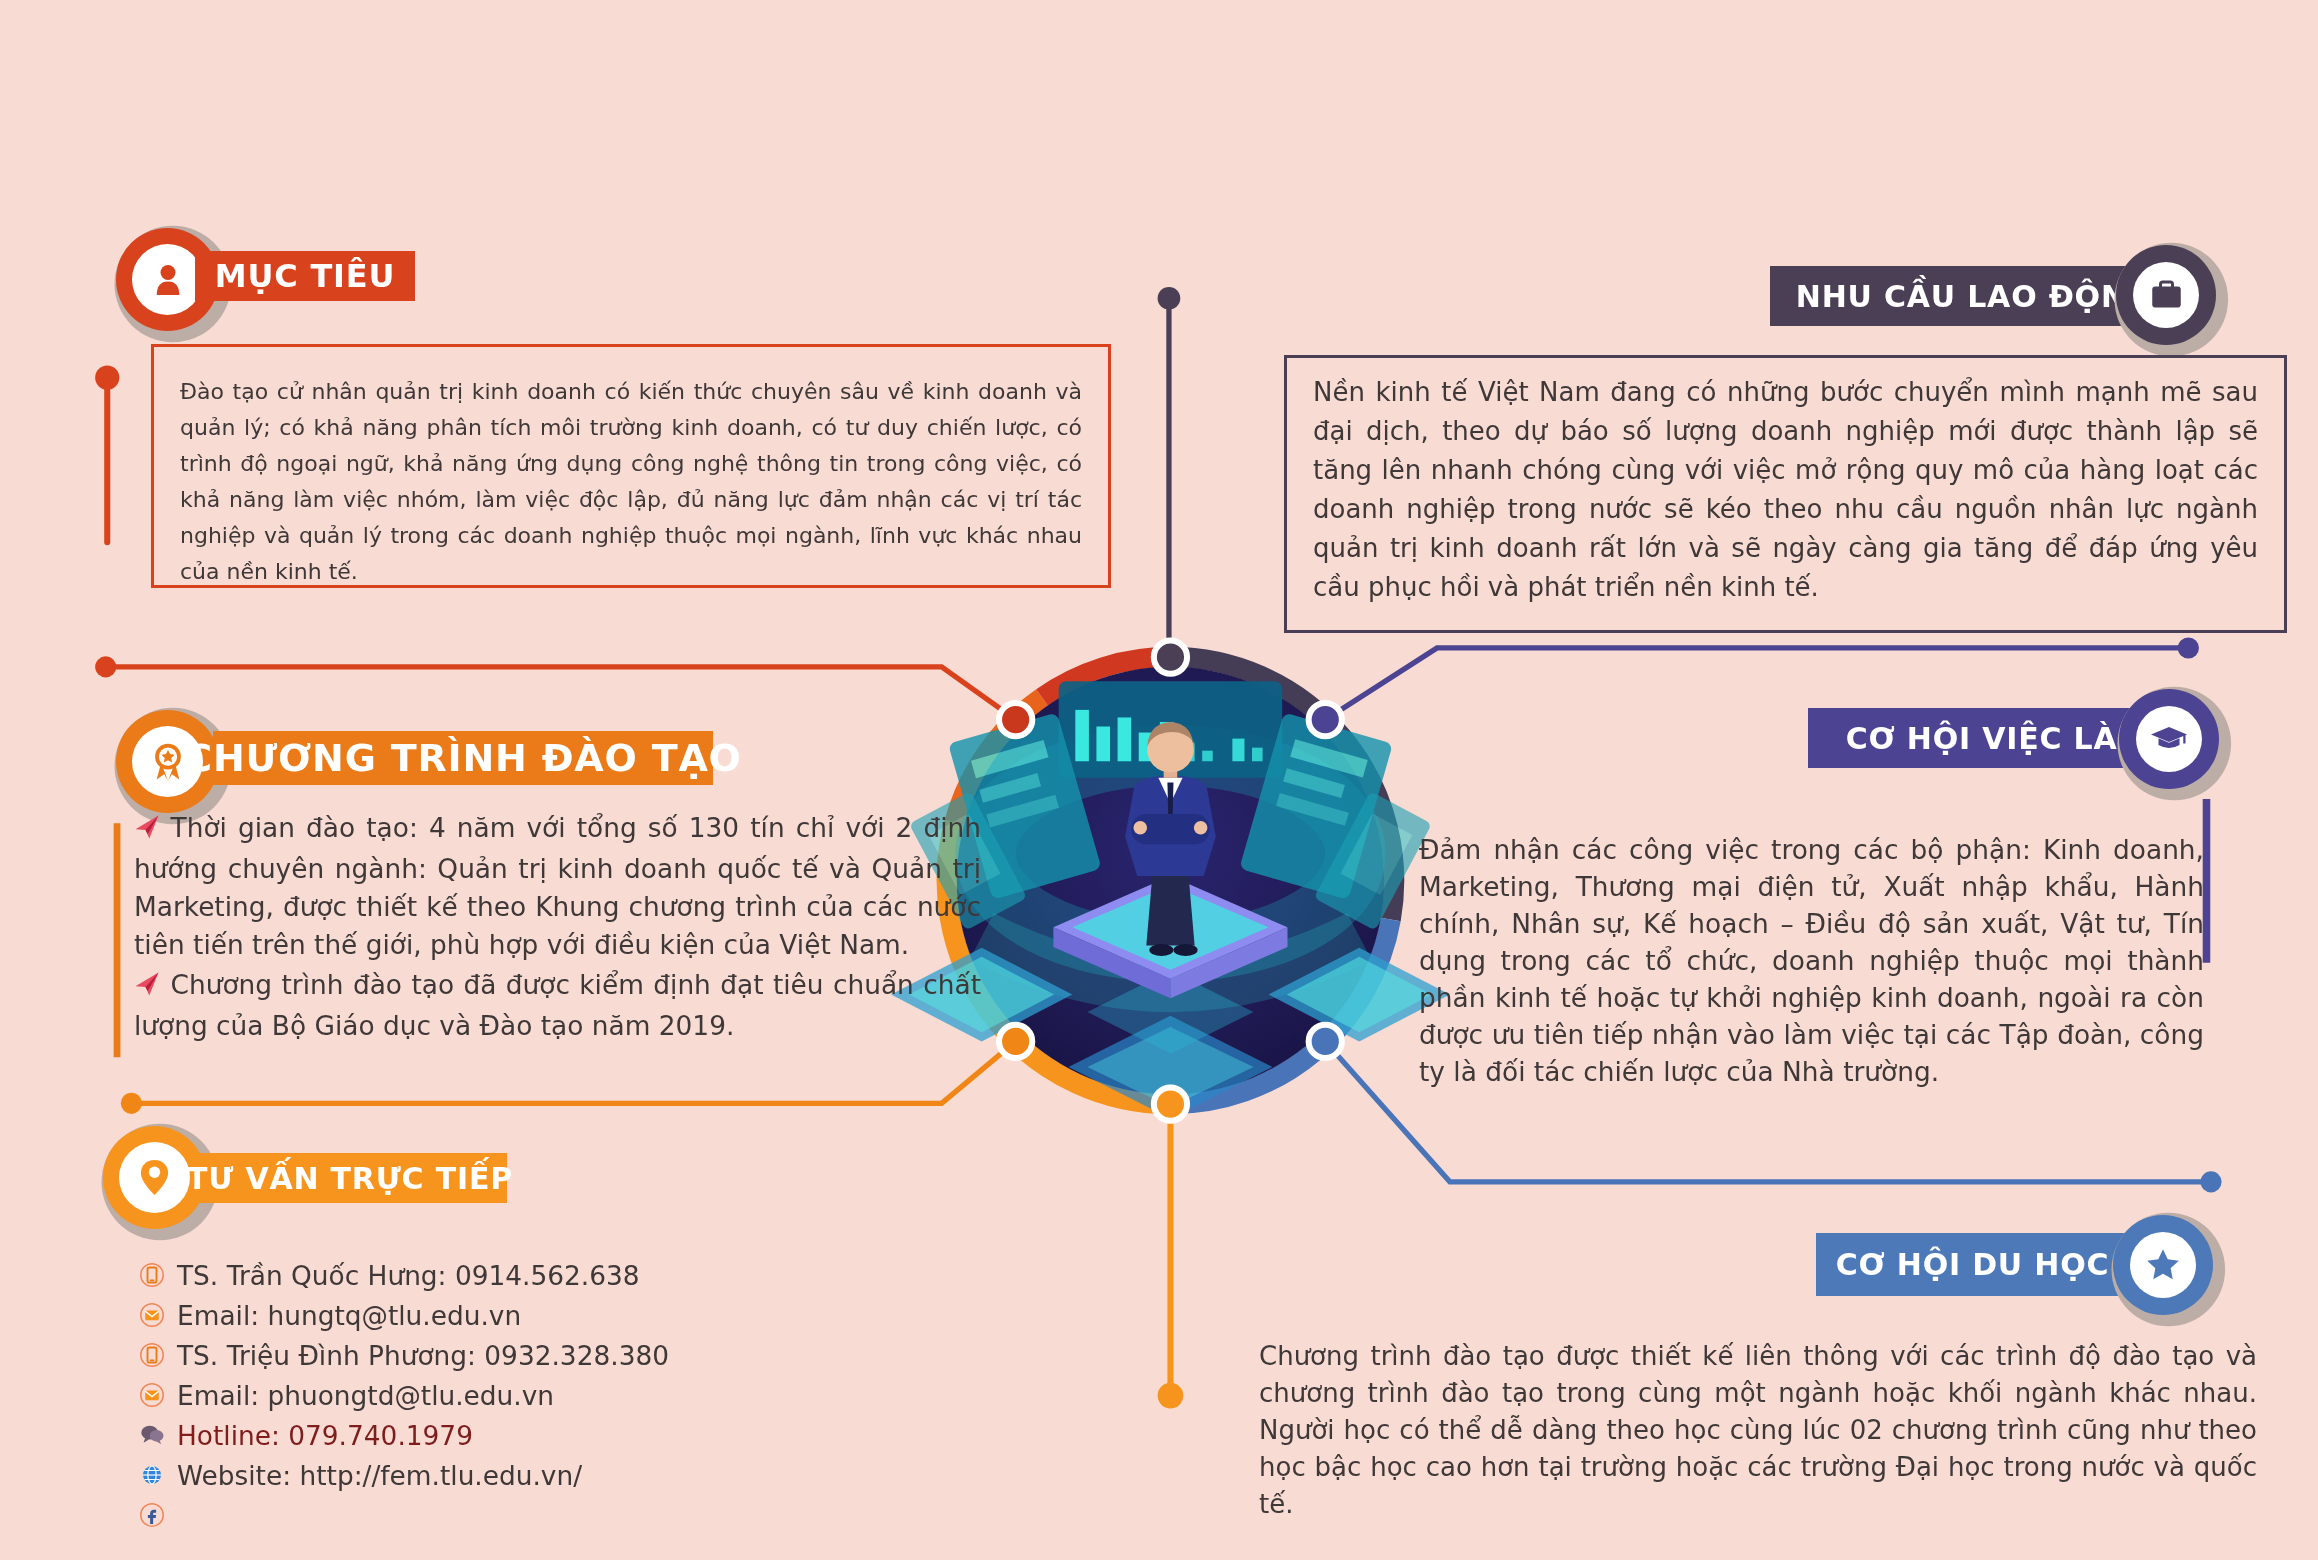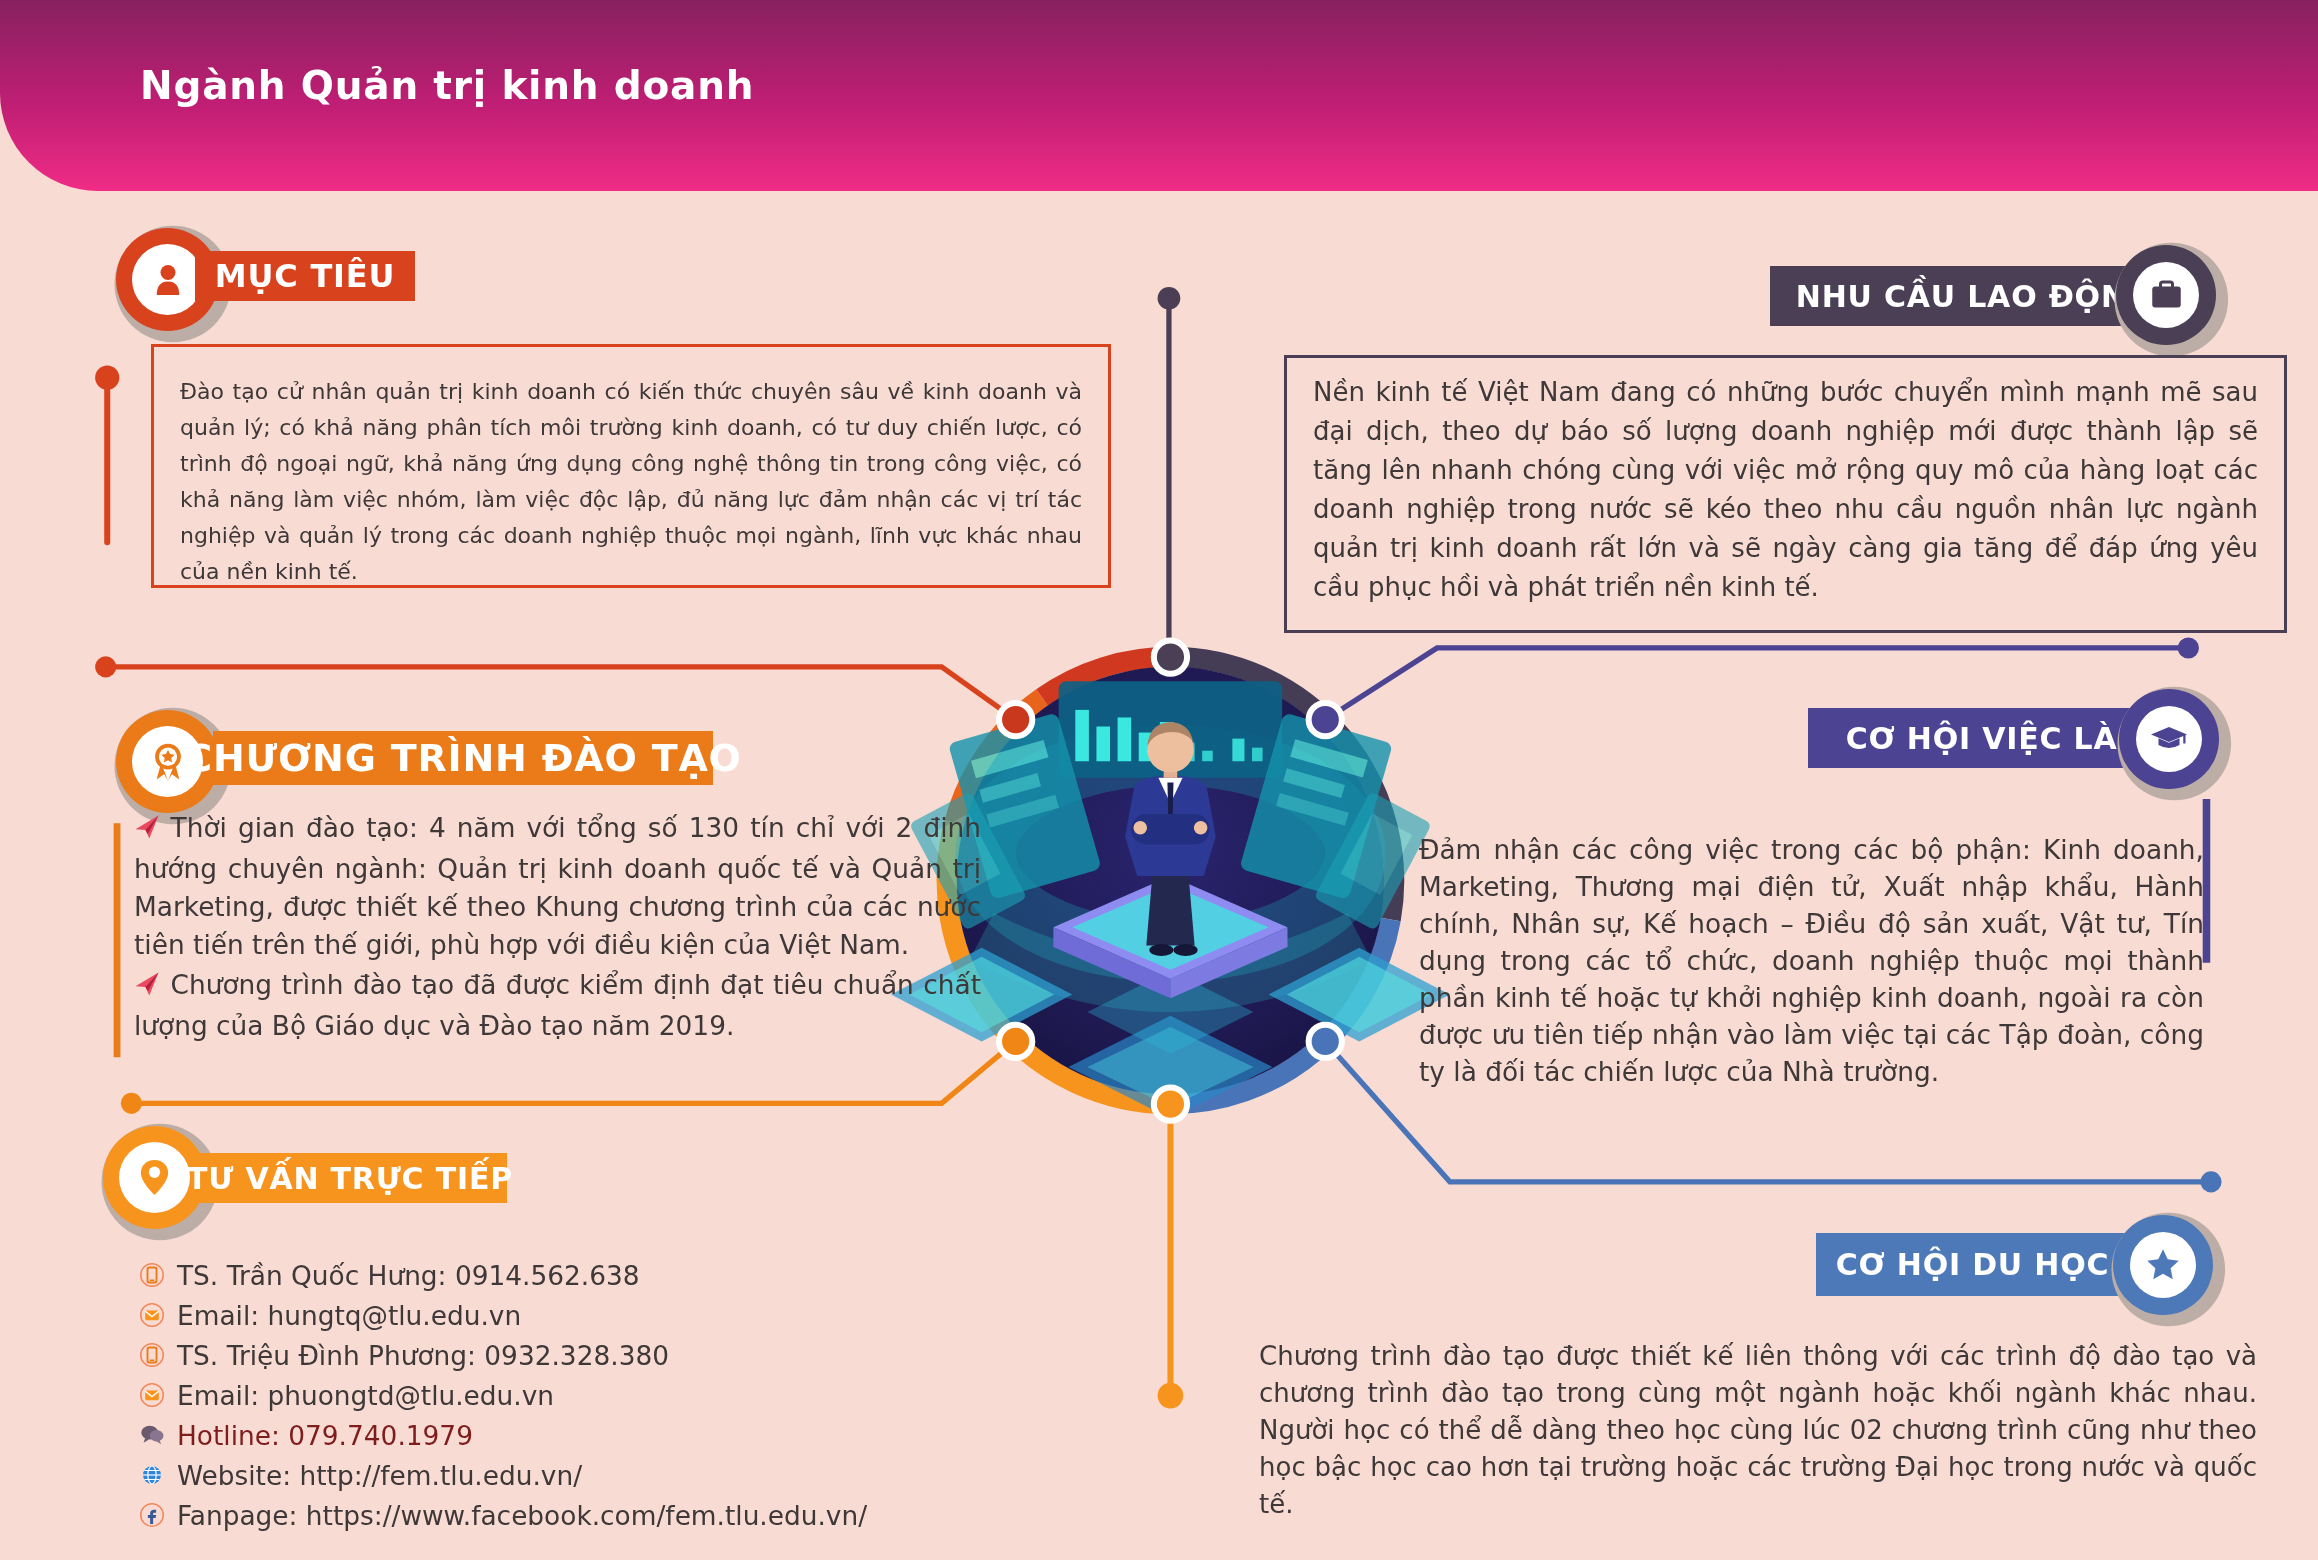--- a/index.html
+++ b/index.html
@@ -184,23 +184,20 @@
         <circle cx="1550" cy="870" r="22" fill="#4a3f55"></circle>
         <circle cx="1345" cy="953" r="22" fill="#c9371d"></circle>
         <circle cx="1755" cy="953" r="22" fill="#4c4392"></circle>
         <circle cx="1345" cy="1379" r="22" fill="#f08616"></circle>
         <circle cx="1755" cy="1379" r="22" fill="#4a74b8"></circle>
         <circle cx="1550" cy="1462" r="22" fill="#f7941e"></circle>
       </g>
     </g>
   </svg>
 
-  <div class="header zup">
-    <div class="header-title">Ngành Quản trị kinh doanh</div>
-  </div>
 
   <div class="icon-circle zup" style="left:116px;top:228px;width:103px;height:103px;background:#d8431e;">
     <div class="inner">
       <svg class="svgicon" width="42" height="42" viewBox="0 0 56 56">
         <circle cx="28" cy="18" r="10" fill="#d8431e"></circle>
         <path d="M13,48 Q13,30 28,30 Q43,30 43,48 Z" fill="#d8431e"></path>
       </svg>
     </div>
   </div>
   <div class="banner zup" style="left:195px;top:251px;width:220px;height:50px;background:#d8431e;font-size:32px;">
@@ -318,21 +315,20 @@
       </span>
       <span>Website: http://fem.tlu.edu.vn/</span>
     </li>
     <li>
       <span class="ci">
         <svg width="24" height="24" viewBox="0 0 32 32">
             <circle cx="16" cy="16" r="15" fill="none" stroke="#f0885a" stroke-width="2"></circle>
             <path d="M18.5,9 h3 v4 h-3 c-0.6,0 -1,0.4 -1,1 v2 h4 l-0.6,4 h-3.4 v8 h-4 v-8 h-3 v-4 h3 v-2.5 C13.5,10.8 15.5,9 18.5,9 Z" fill="#3b5998"></path>
           </svg>
       </span>
-      <span>Fanpage: https://www.facebook.com/fem.tlu.edu.vn/</span>
     </li>
   </ul>
 
   <div class="banner zup" style="left:1770px;top:266px;width:408px;height:60px;background:#4a3f55;font-size:30px;">
     <span>NHU CẦU LAO ĐỘNG</span>
   </div>
   <div class="icon-circle small zup" style="left:2116px;top:245px;width:100px;height:100px;background:#4a3f55;">
     <div class="inner">
       <svg class="svgicon" width="39" height="39" viewBox="0 0 52 52">
         <rect x="18" y="8" width="16" height="10" rx="3" fill="none" stroke="#4a3f55" stroke-width="4"></rect>

